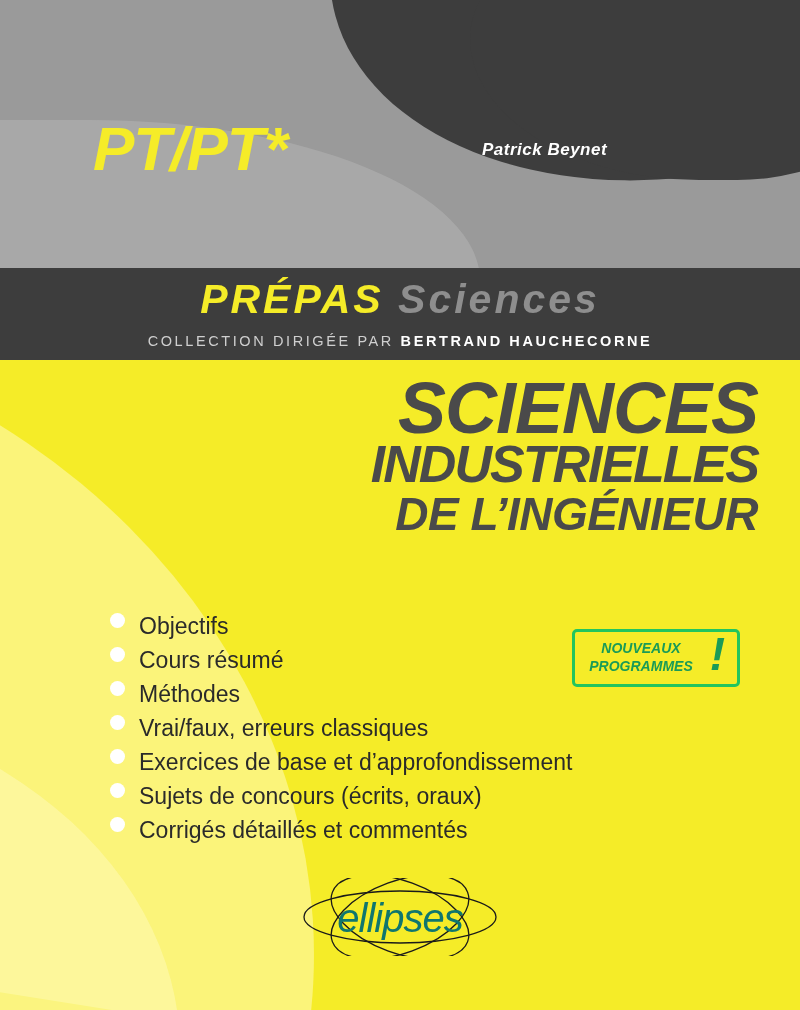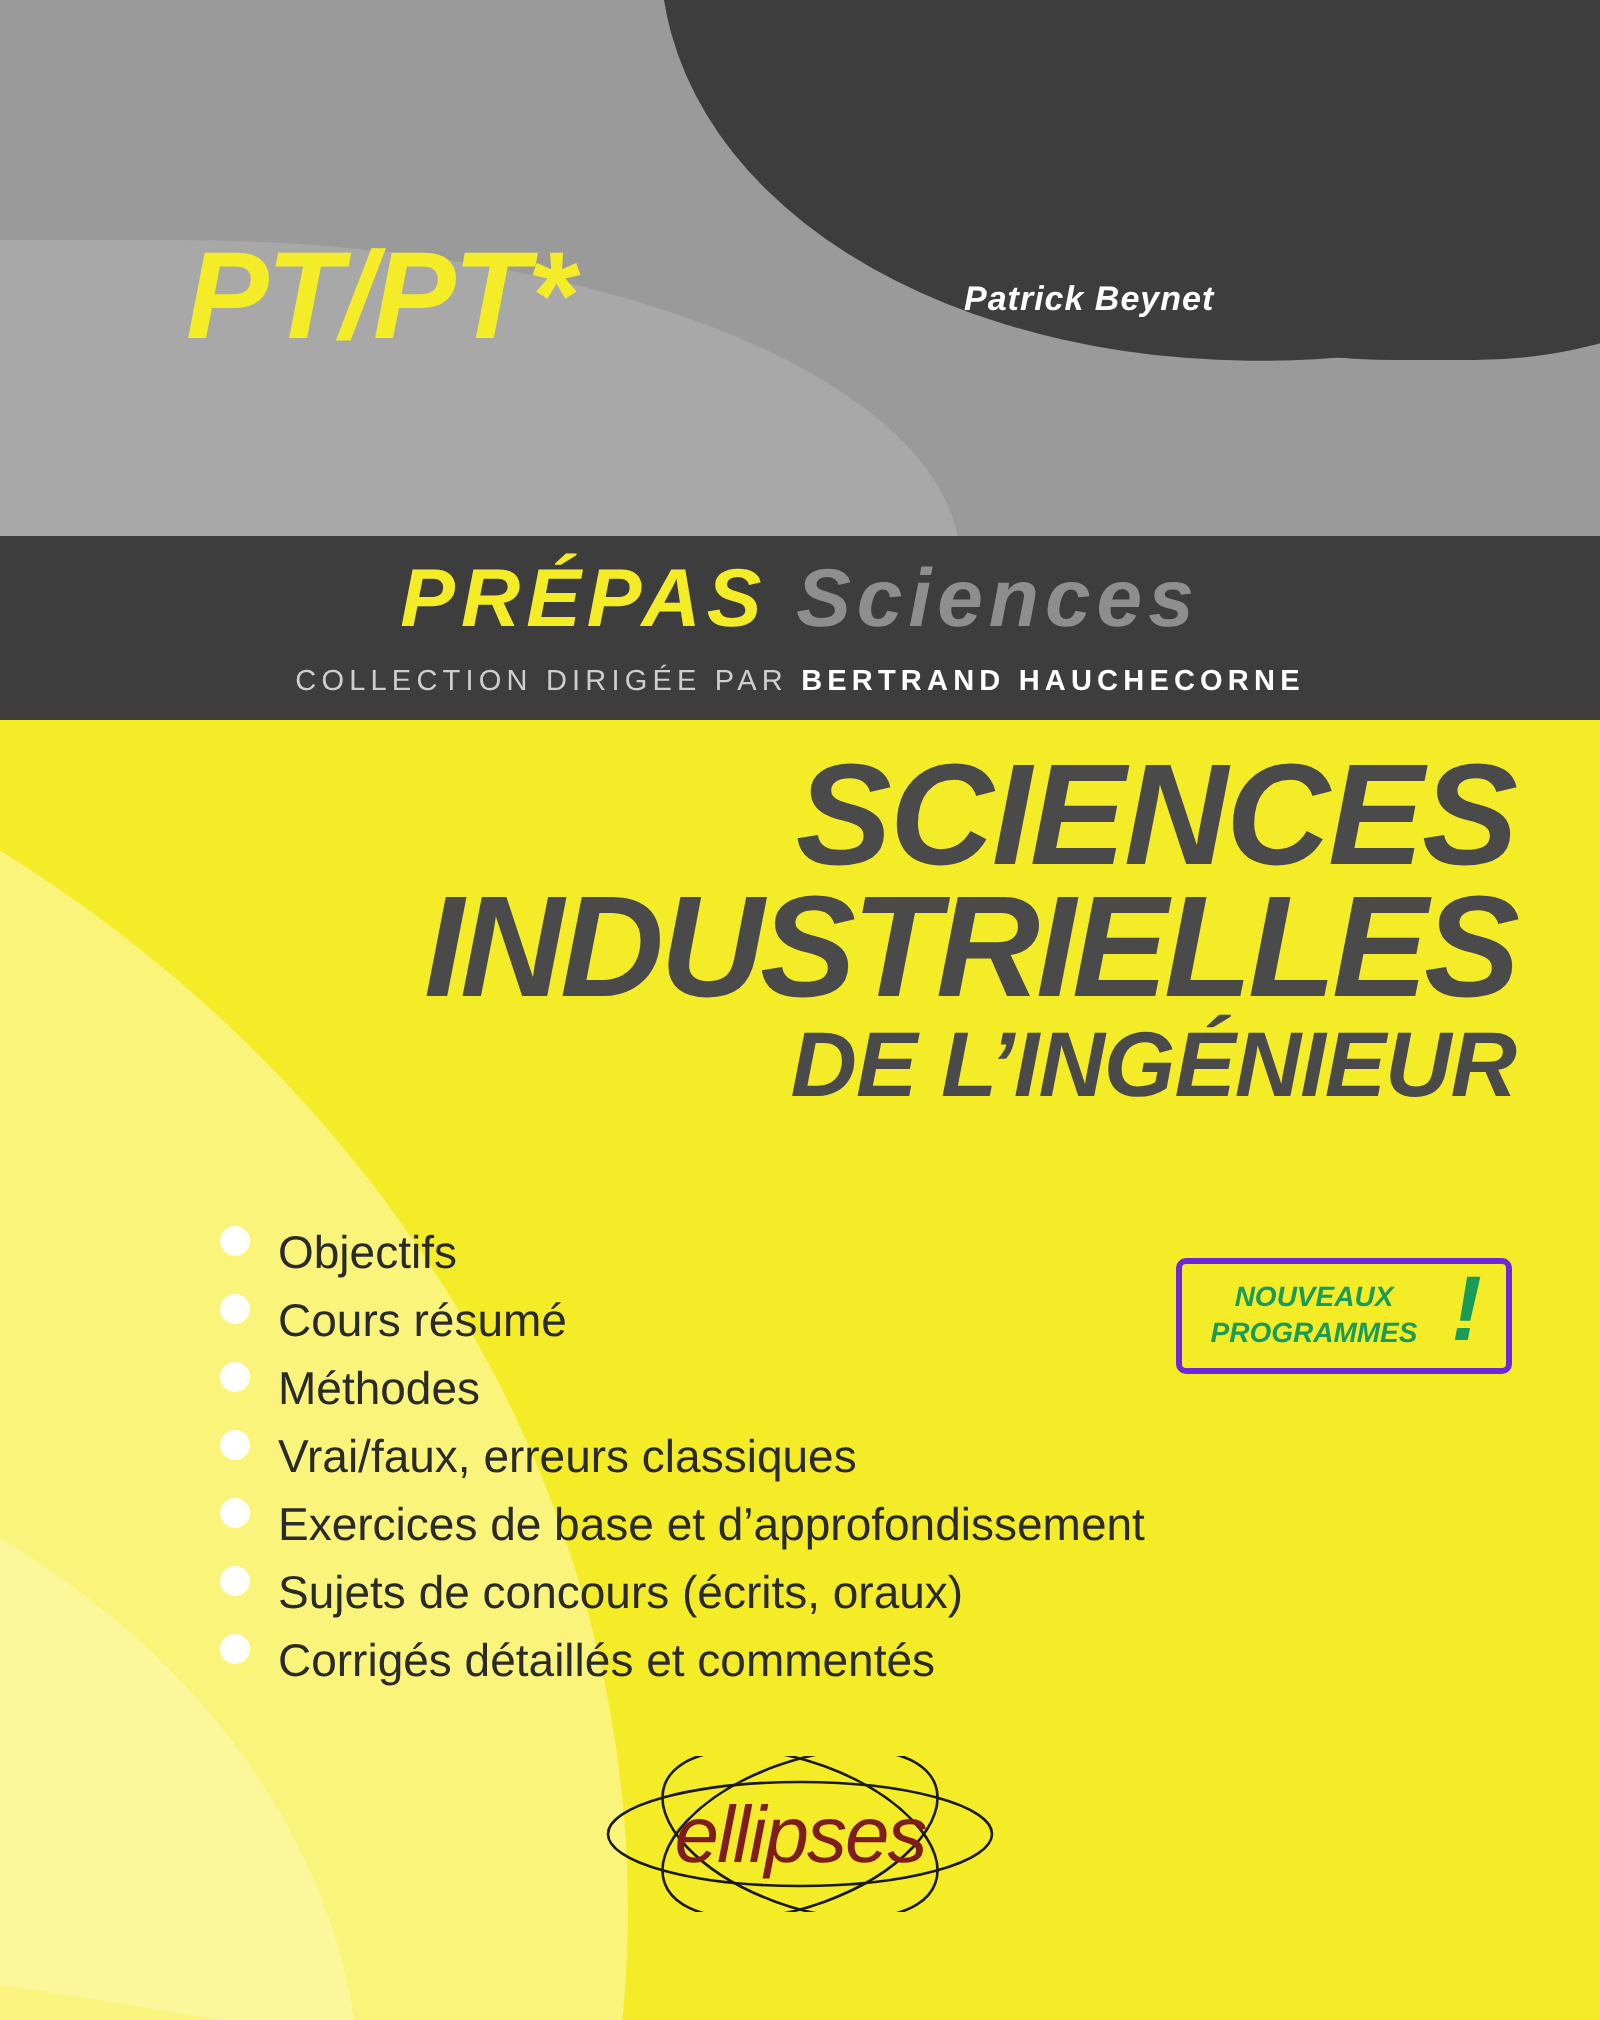--- a/index.html
+++ b/index.html
@@ -152,31 +152,31 @@
     right: 42px;
     top: 375px;
     text-align: right;
     color: #4a4a4a;
     font-weight: bold;
     font-style: italic;
     line-height: .92;
     z-index: 7;
   }
   .main-title .l1 { display:block; font-size: 72px; letter-spacing: -1px; }
-  .main-title .l2 { display:block; font-size: 72px; letter-spacing: -2px; }
+  .main-title .l2 { display:block; font-size: 52px; letter-spacing: -2px; }
   .main-title .l3 { display:block; font-size: 46px; letter-spacing: -.5px; margin-top: 4px;}
 
   
   .badge {
     position: absolute;
-    left: 588px;
+    left: 572px;
     top: 629px;
     width: 162px;
     height: 52px;
-    border: 3px solid #6d28d9;
+    border: 3px solid #22c55e;
     border-radius: 5px;
     background: #f5ec28;
     z-index: 8;
   }
   .badge-text {
     position: absolute;
     left: 10px;
     top: 8px;
     width: 112px;
     color: #1a9b57;
@@ -233,21 +233,21 @@
   }
   .logo svg { display: block; margin: 0 auto; }
   .logo-text {
     position: absolute;
     left: 0;
     top: 18px;
     width: 800px;
     text-align: center;
     font-size: 40px;
     font-style: italic;
-    color: #7f1d1d;
+    color: #0f766e;
     letter-spacing: -1px;
   }
 </style>
 </head>
 <body>
 
 <div id="cover">
 
   <div class="top-area">
     <div class="top-light-sheen"></div>

